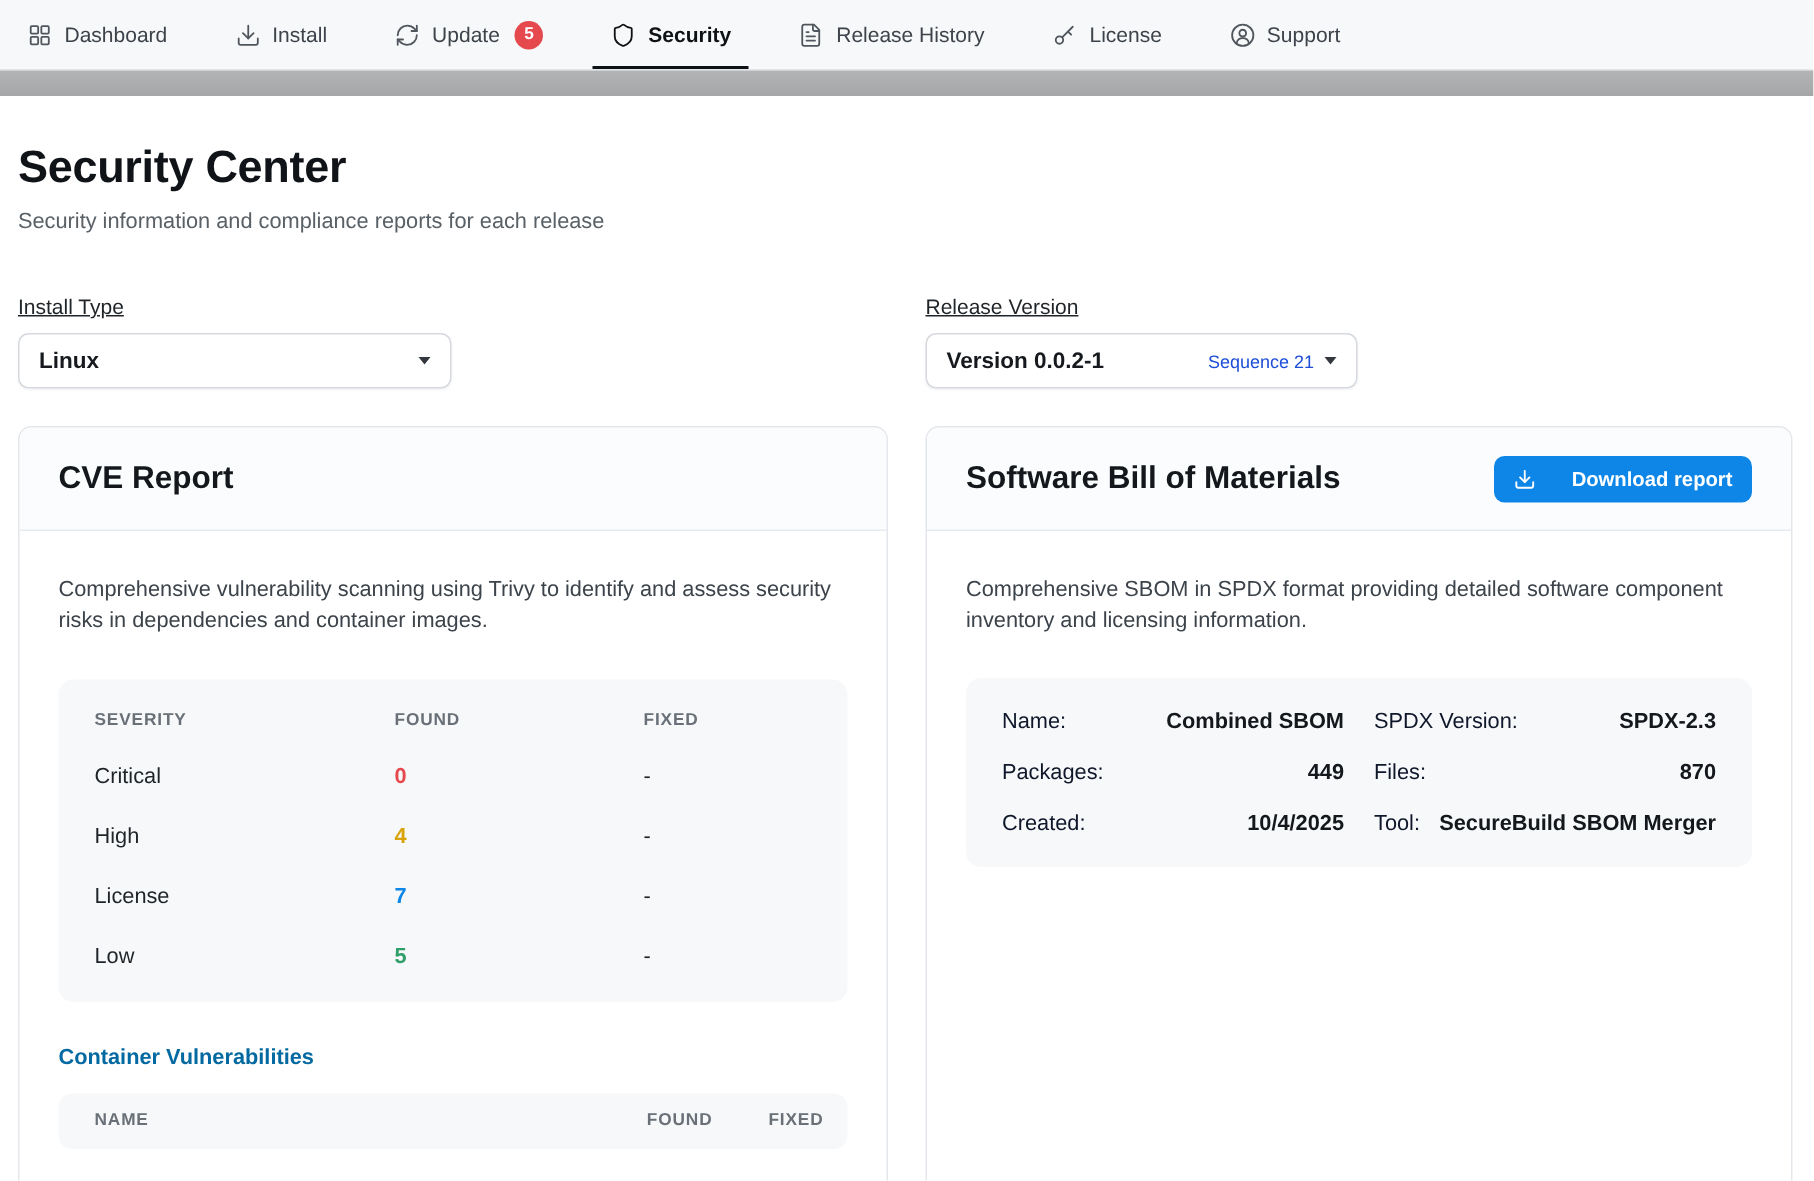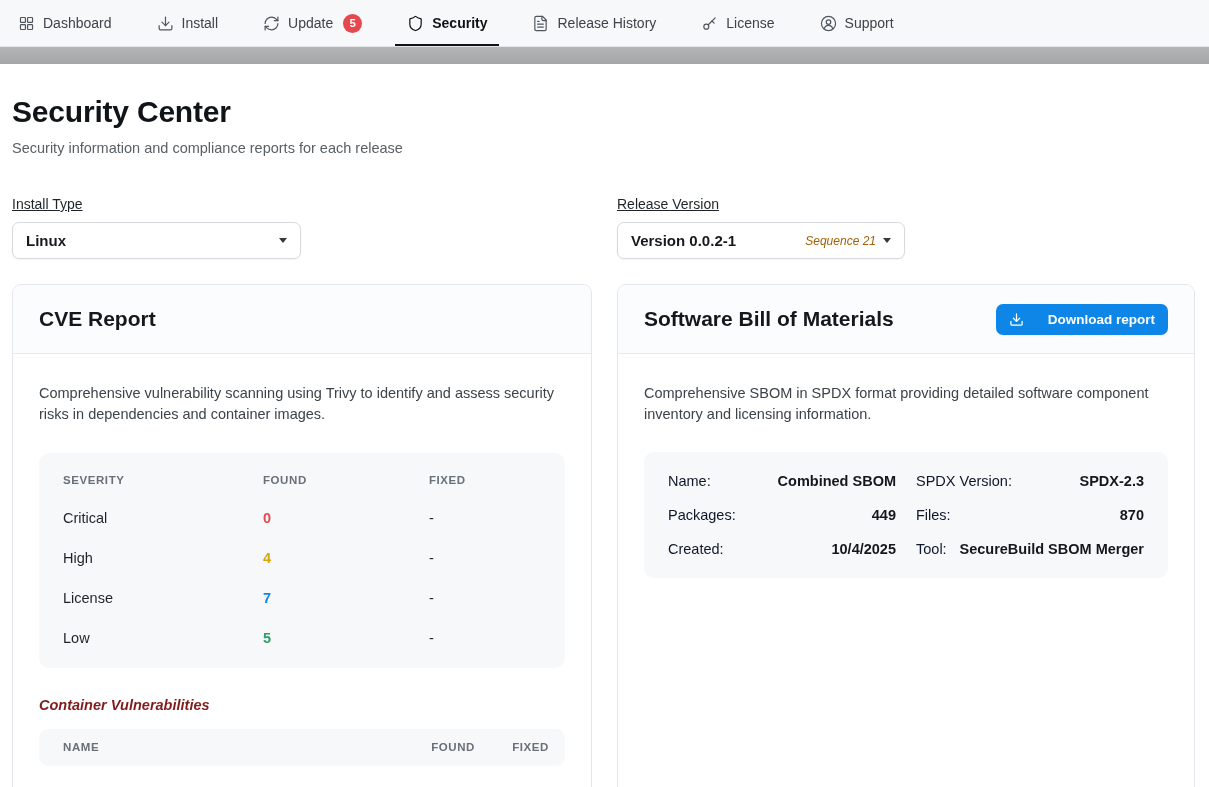--- a/index.html
+++ b/index.html
@@ -83,21 +83,21 @@
     padding: 0 13px;
     font-family: "Liberation Sans", sans-serif;
     font-size: 15px;
     font-weight: 700;
     color: #16191d;
     cursor: pointer;
   }
   .select-install { width: 289px; }
   .select-release { width: 288px; }
   .select .right-group { display: flex; align-items: center; gap: 7px; }
-  .select .meta { font-size: 12px; font-weight: 400; color: #a16207; font-style: italic; }
+  .select .meta { font-size: 12px; font-weight: 400; color: #1d4ed8; }
   .caret {
     width: 0; height: 0;
     border-left: 4.5px solid transparent;
     border-right: 4.5px solid transparent;
     border-top: 5.5px solid #33383e;
   }
 
   
   .cards { margin-top: 25px; align-items: stretch; }
   .card {
@@ -131,21 +131,21 @@
   .sev-head {
     font-size: 11.5px;
     font-weight: 700;
     letter-spacing: .05em;
     color: #697077;
     padding: 4px 0 12px;
   }
   .sev-row { padding: 12px 0; font-size: 14.5px; color: #1f2428; }
   .sev-row .num { font-weight: 700; }
 
-  .sub-title { margin: 29px 0 16px; font-size: 14.5px; font-weight: 700; color: #7f1d1d; font-style: italic; }
+  .sub-title { margin: 29px 0 16px; font-size: 14.5px; font-weight: 700; color: #0369a1; }
   .cont-head {
     background: #f7f8fa;
     border-radius: 9px;
     height: 37px;
     display: grid;
     grid-template-columns: 1fr 90px 74px;
     align-items: center;
     padding: 0 16px 0 24px;
     font-size: 11.5px;
     font-weight: 700;

